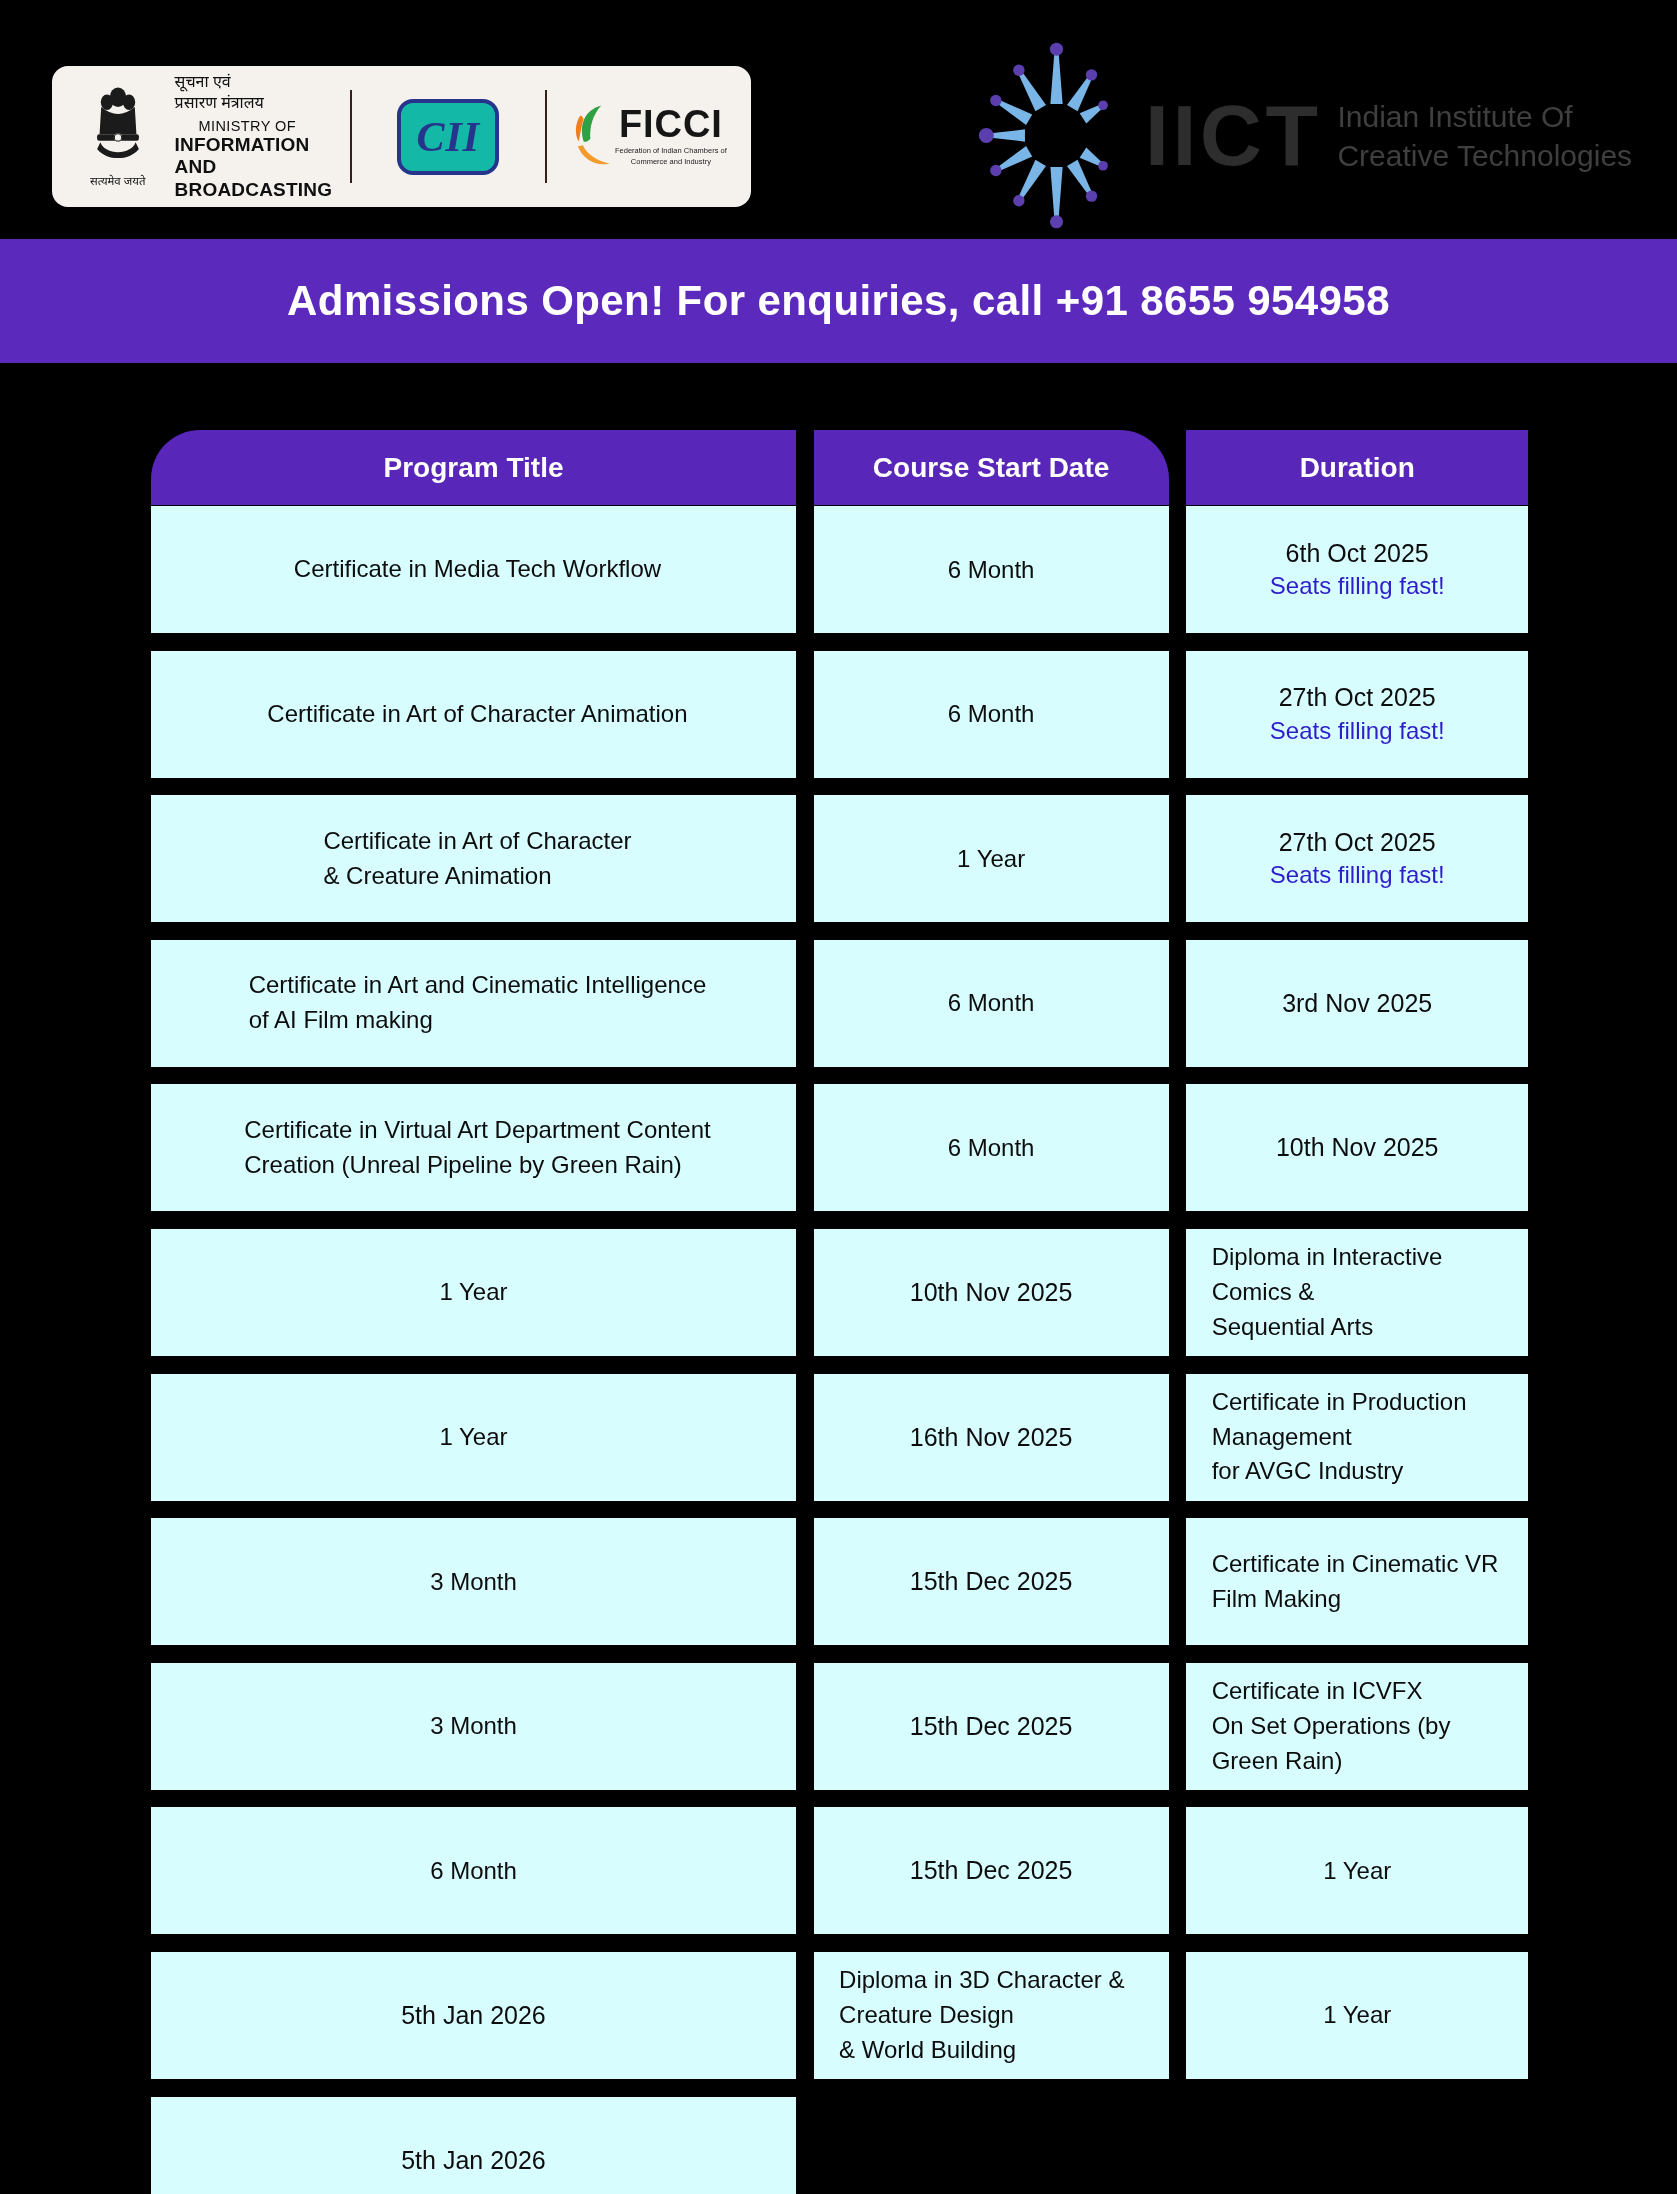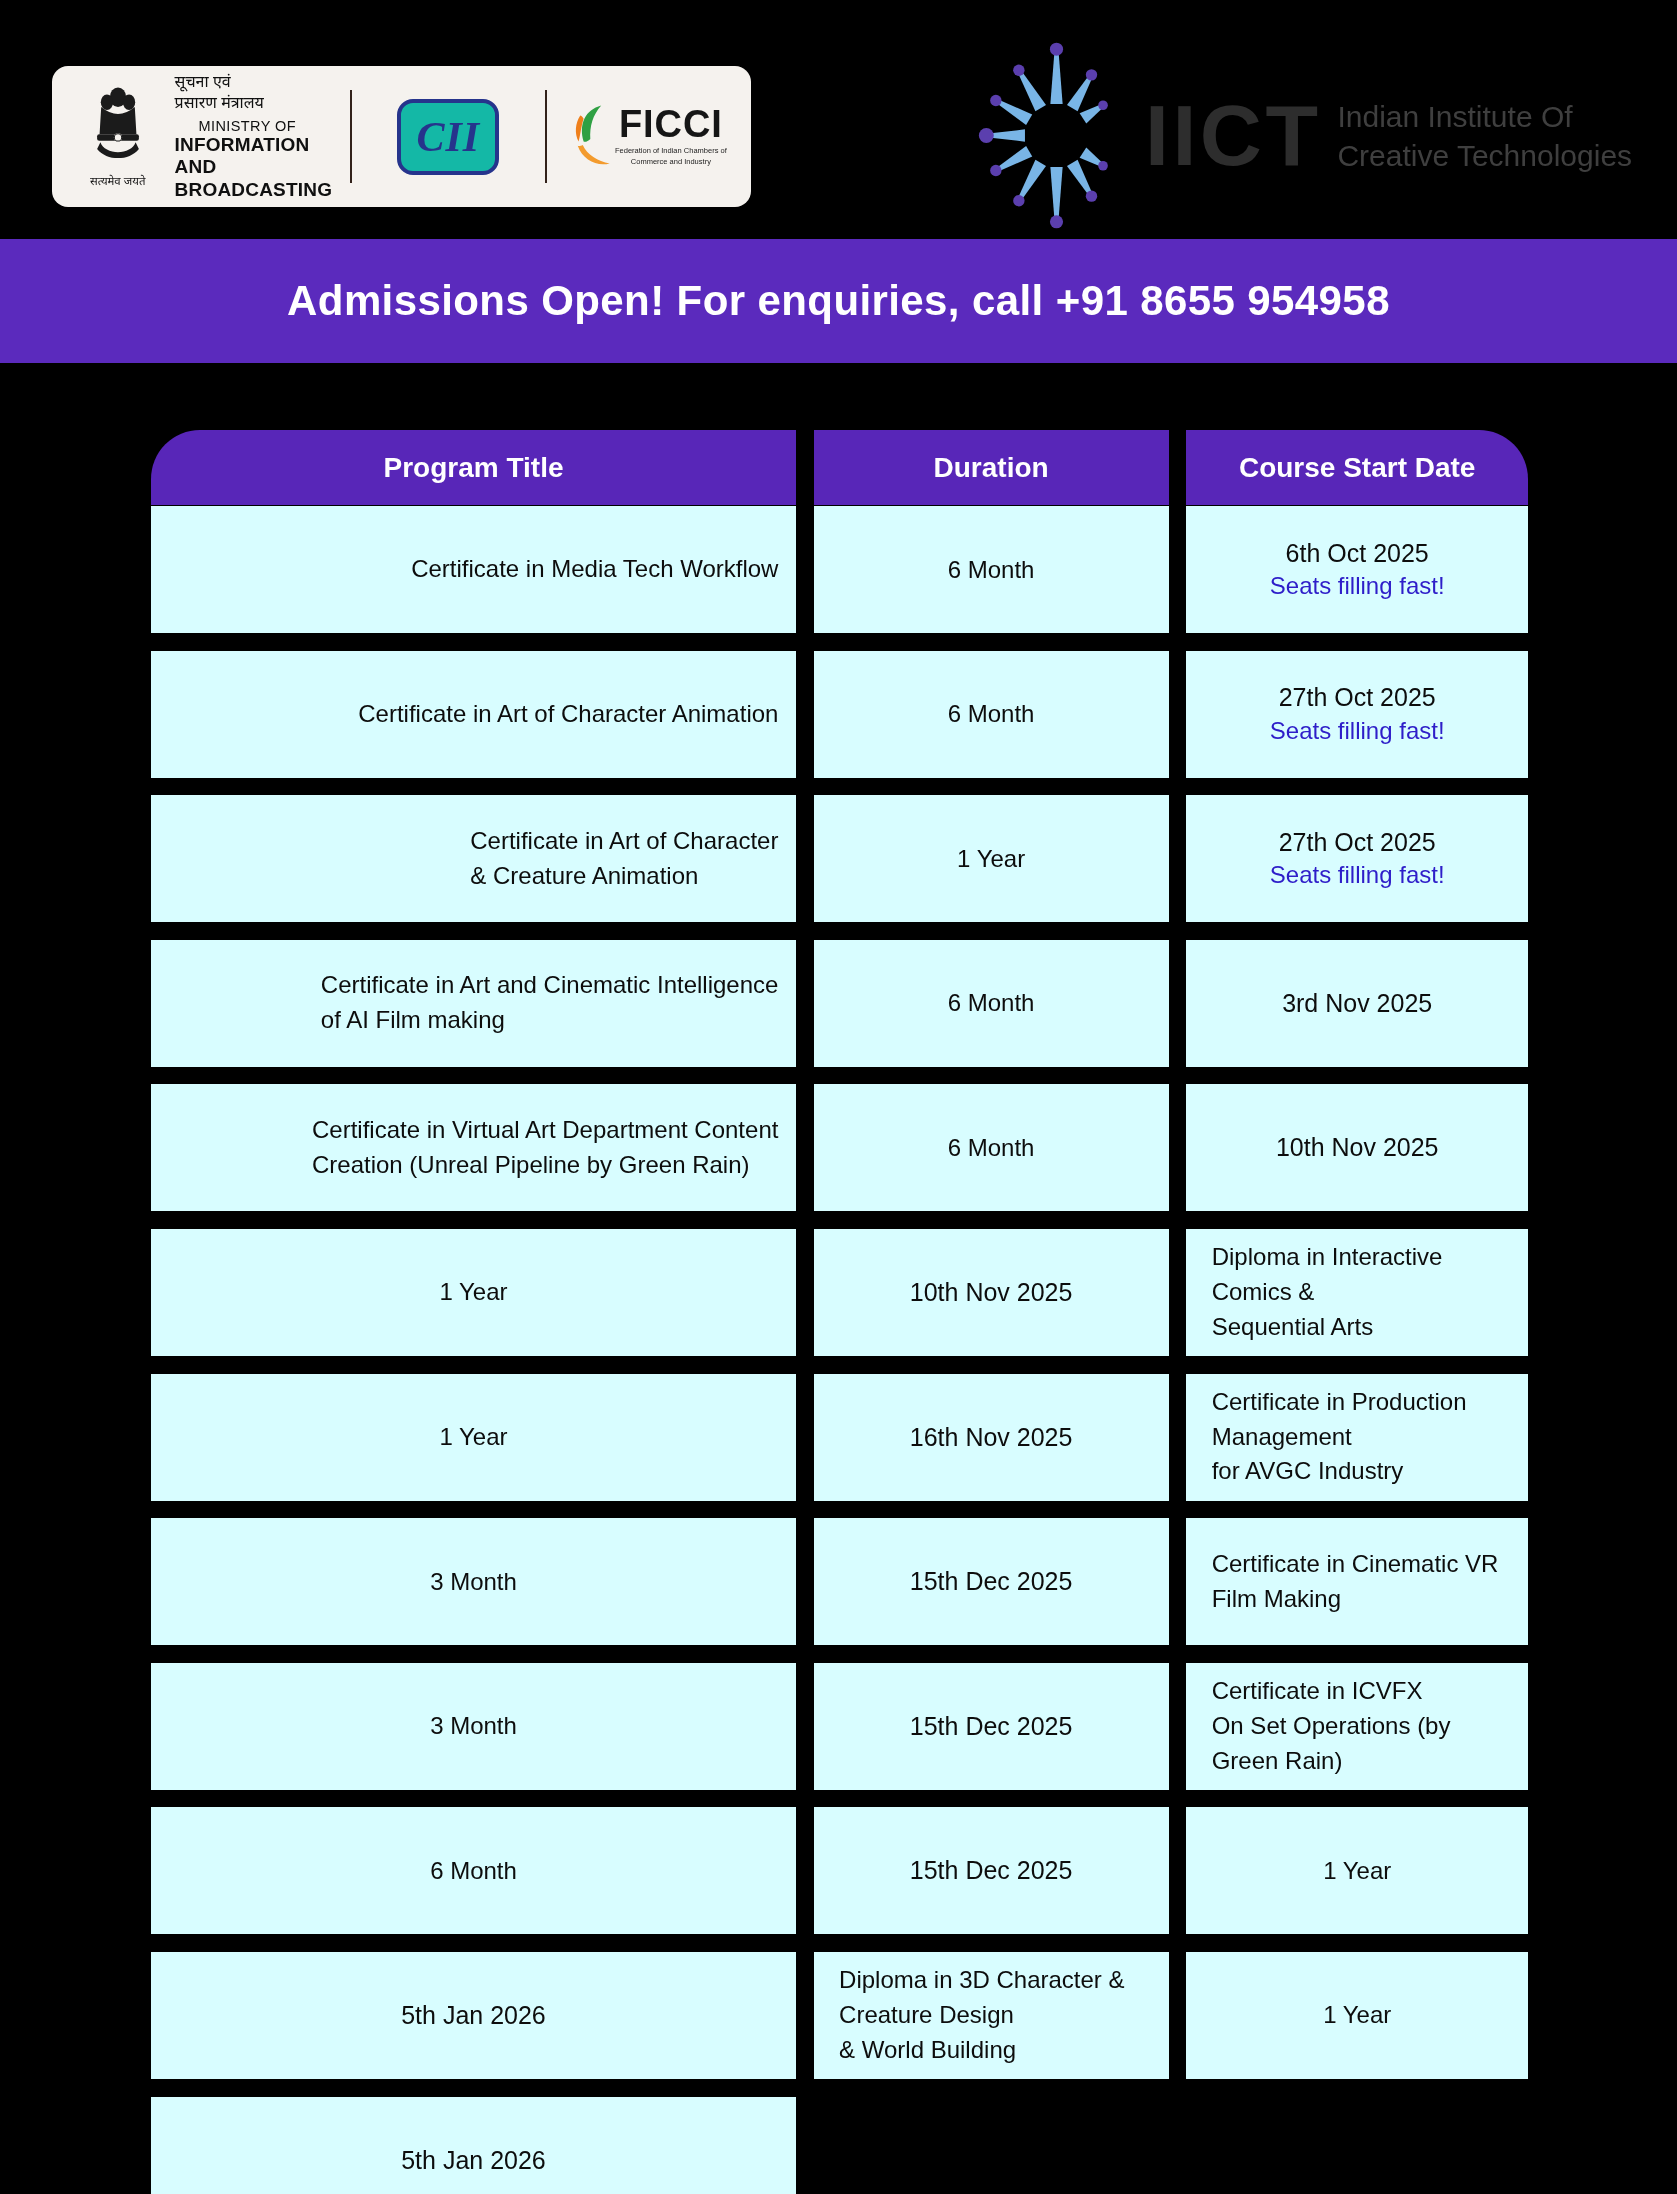--- a/index.html
+++ b/index.html
@@ -67,21 +67,21 @@
   }
   .th.first { border-top-left-radius:49px; }
   .th.last  { border-top-right-radius:49px; }
 
   .tbody {
     position:absolute; left:151px; top:506px; width:1377px;
     display:grid; grid-template-columns:645px 355px 342px;
     column-gap:17.6px; row-gap:17.6px; grid-auto-rows:127px;
   }
   .cell { background:#d8fdff; display:flex; align-items:center; }
-  .cell.prog-cell { justify-content:flex-end; padding:0 17.6px 0 25.5px; }
+  .cell.prog-cell { justify-content:center; padding:0 17.6px 0 25.5px; }
   .cell.dur-cell  { justify-content:center; text-align:center; }
   .cell.date-cell { flex-direction:column; justify-content:center; text-align:center; }
   .prog-line { font-size:24px; line-height:1.45; color:#0d0d0d; }
   .dur-text  { font-size:24px; color:#0d0d0d; }
   .date-text { font-size:25px; color:#0d0d0d; }
   .note-text { font-size:24px; color:#2e1ec9; margin-top:4.4px; }
 </style>
 </head>
 <body>
 
@@ -164,22 +164,22 @@
     <div>Creative Technologies</div>
   </div>
 </div>
 
 <div class="banner">
   <span class="banner-text">Admissions Open! For enquiries, call +91 8655 954958</span>
 </div>
 
 <div class="thead">
   <div class="th first">Program Title</div>
+  <div class="th last">Course Start Date</div>
   <div class="th">Duration</div>
-  <div class="th last">Course Start Date</div>
 </div>
 
 <div class="tbody" id="tbody">
   <div class="cell prog-cell">
       <div class="prog-lines">
         <div class="prog-line">Certificate in Media Tech Workflow</div>
       </div>
     </div>
   <div class="cell dur-cell">
       <span class="dur-text">6 Month</span>

